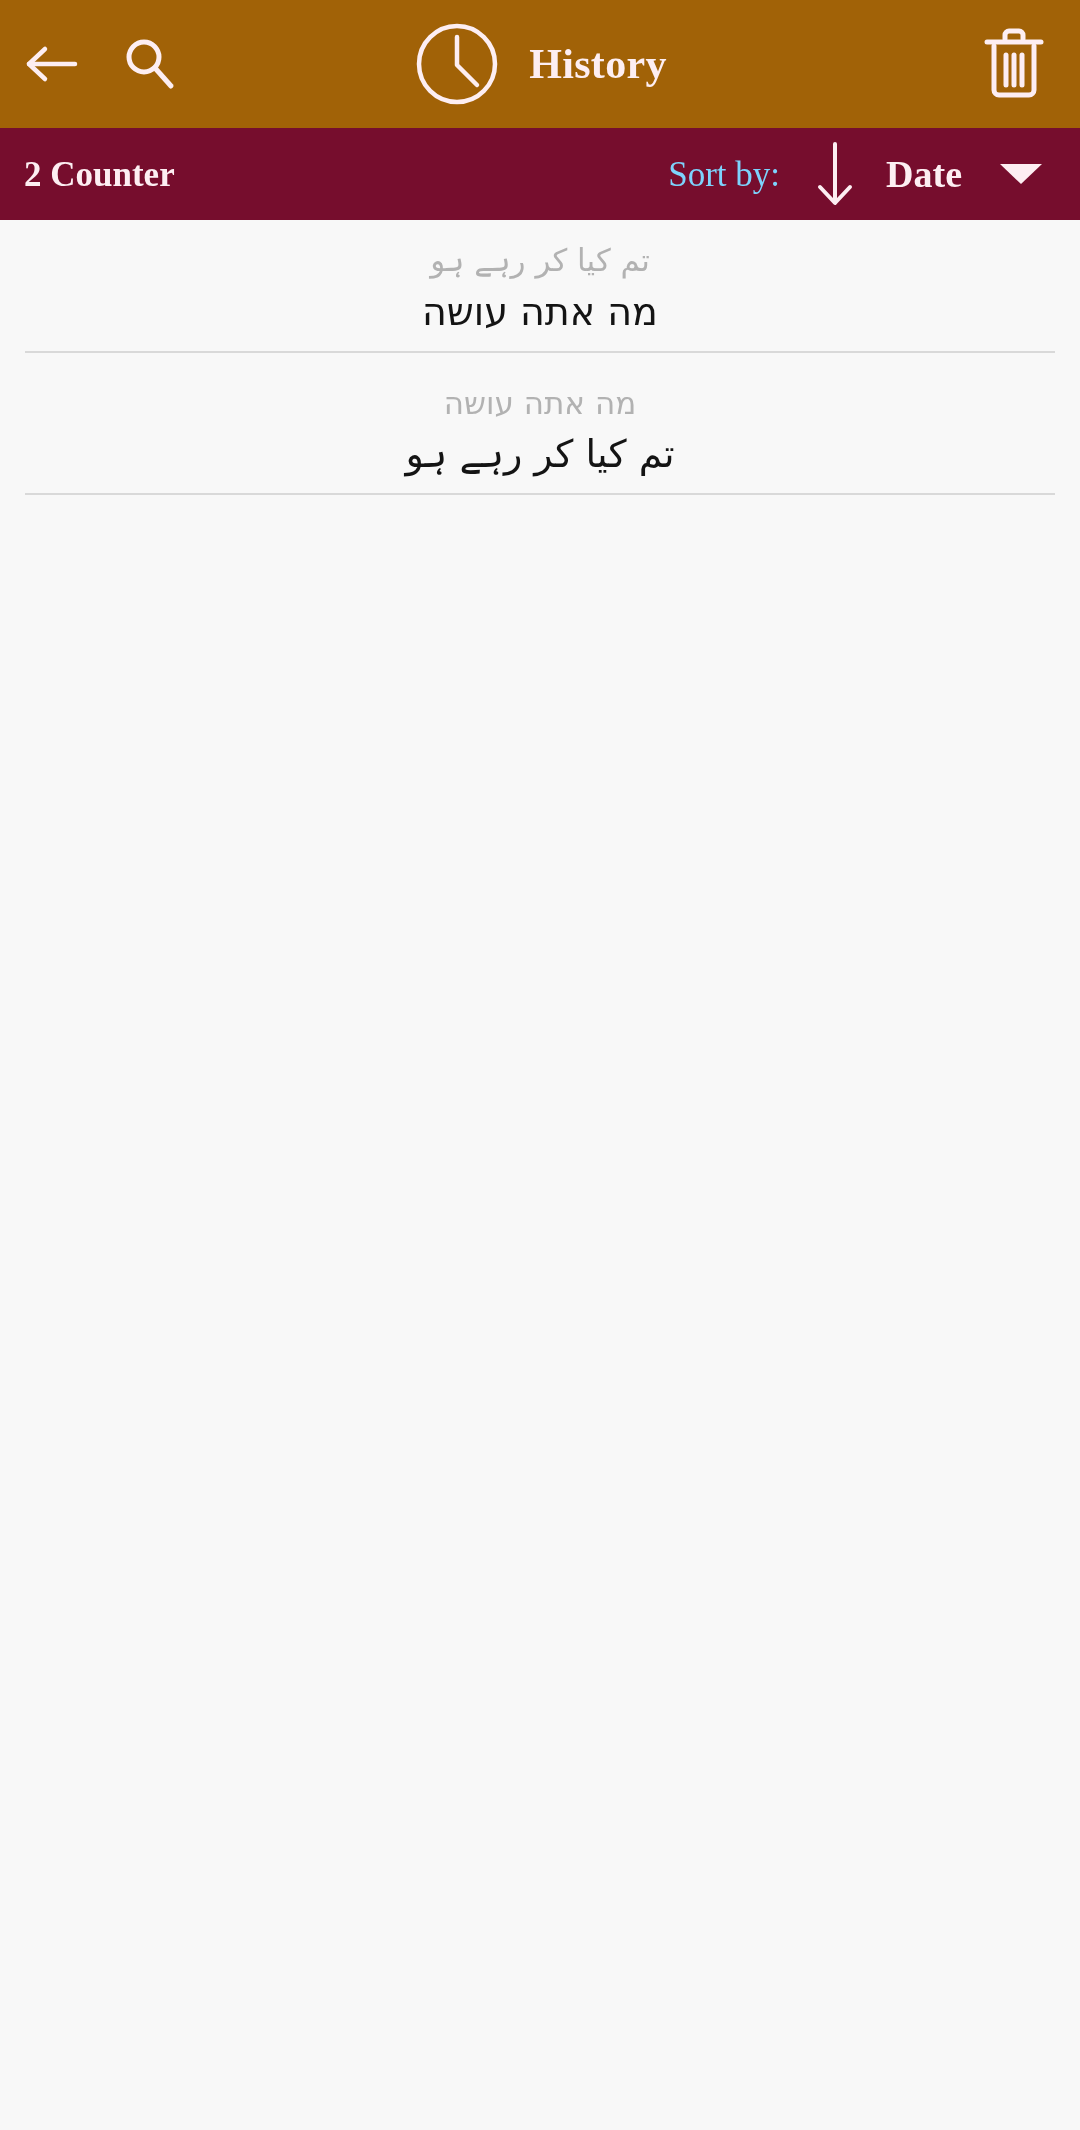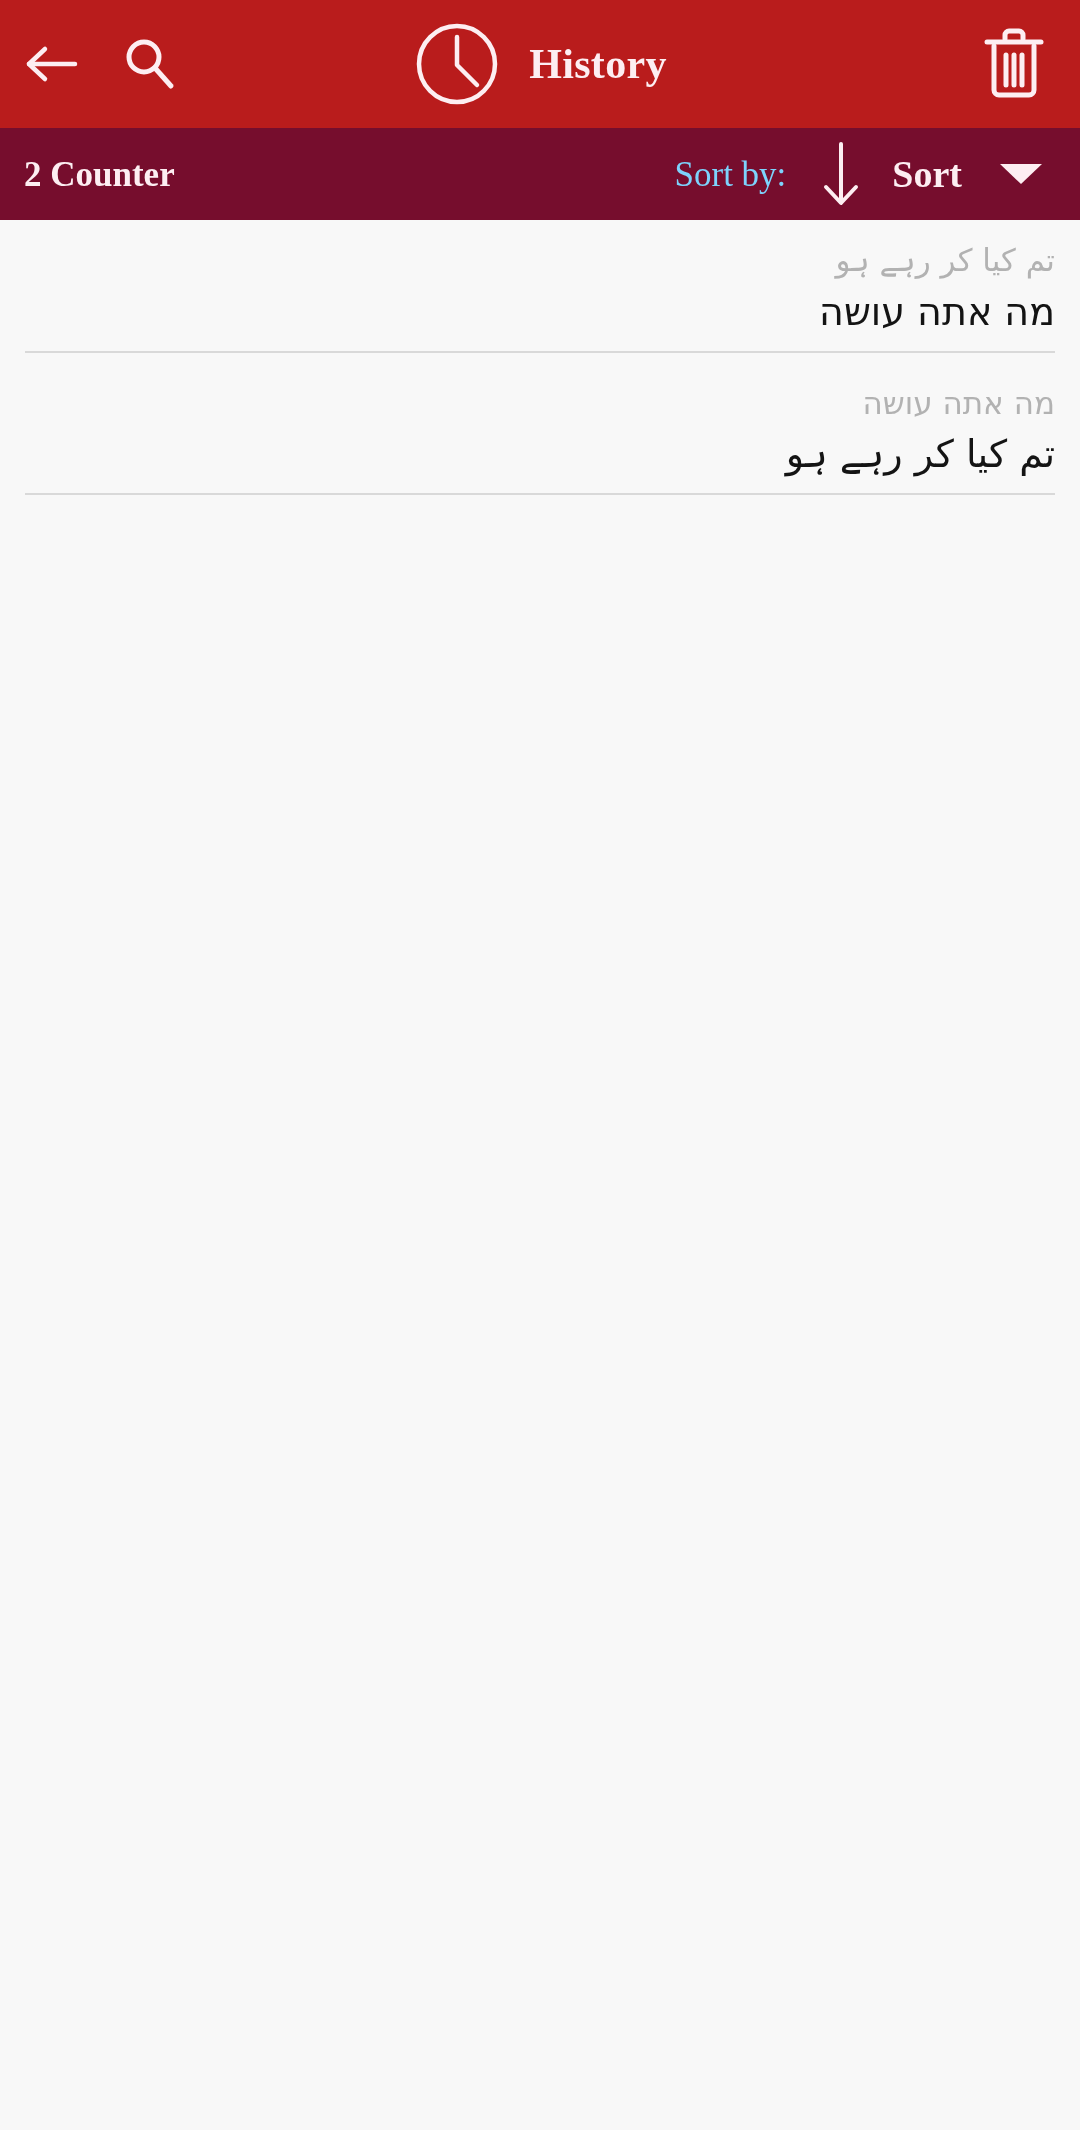--- a/index.html
+++ b/index.html
@@ -7,21 +7,21 @@
     width:1080px; height:2130px;
     background:#f8f8f8;
     font-family:"Liberation Serif", serif;
     overflow:hidden;
   }
 
   
   .appbar{
     position:relative;
     width:1080px; height:128px;
-    background:#b91c1c;
+    background:#a16207;
     display:flex; align-items:center;
   }
   .icon-btn{
     display:flex; align-items:center; justify-content:center;
     flex:0 0 auto;
   }
   .back-btn{ width:90px; height:128px; margin-left:6px; }
   .search-btn{ width:86px; height:128px; margin-left:10px; }
 
   .title-group{
@@ -92,21 +92,21 @@
   
   .list{
     width:1080px;
     background:#f8f8f8;
     padding-top:2px;
   }
   .list-item{
     position:relative;
     width:1080px;
     padding:18px 25px 12px 25px;
-    text-align:right;
+    text-align:center;
     direction:rtl;
   }
   .item-source{
     color:#b2b2b2;
     font-size:31px;
     line-height:1.34;
     font-family:"DejaVu Sans", sans-serif;
     white-space:nowrap;
     overflow:hidden;
   }
@@ -184,21 +184,21 @@
   <div class="sort-group">
     <span class="sort-by-label">Sort by:</span>
 
     <svg class="sort-dir-icon" viewBox="0 0 62 76">
       <g stroke="#fdeef2" stroke-width="4" fill="none" stroke-linecap="round" stroke-linejoin="round">
         <line x1="31" y1="8" x2="31" y2="66"></line>
         <polyline points="16,51 31,67 46,51"></polyline>
       </g>
     </svg>
 
-    <span class="sort-field">Sort</span>
+    <span class="sort-field">Date</span>
 
     <div class="caret-btn">
       <span class="caret"></span>
     </div>
   </div>
 </div>
 
 <div class="list">
 
   <div class="list-item">

